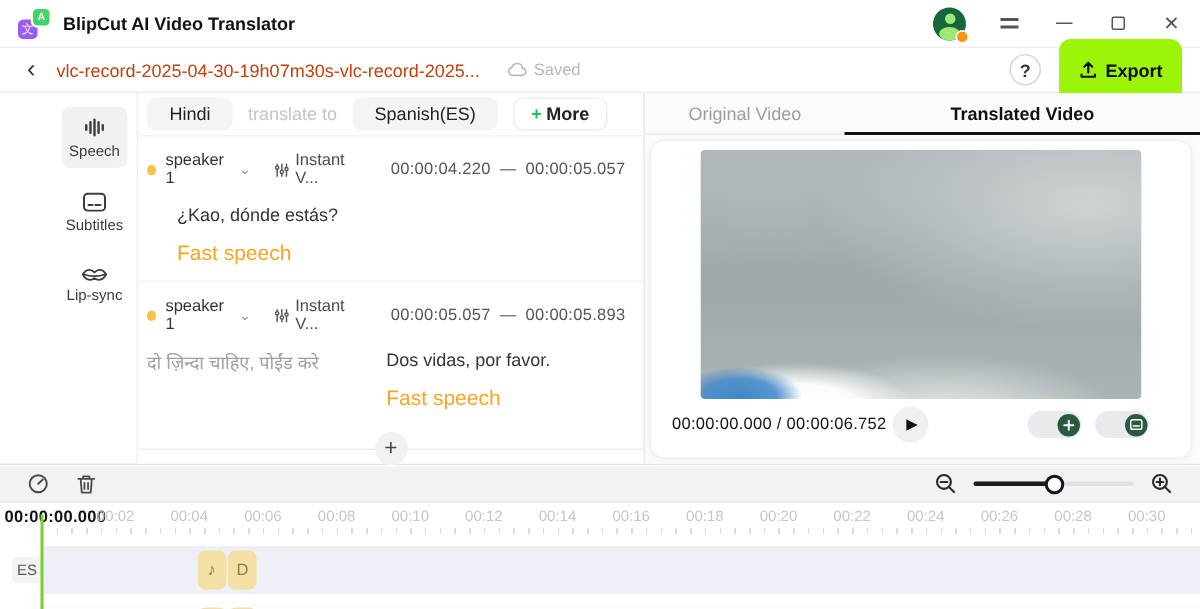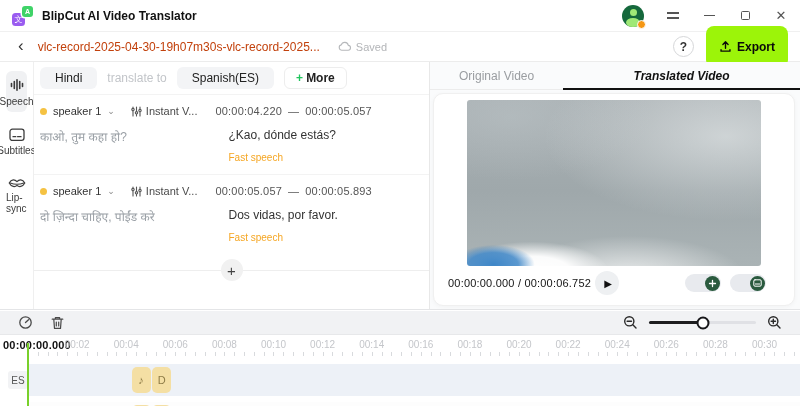--- a/index.html
+++ b/index.html
@@ -45,21 +45,21 @@
               align-items:center; justify-content:center; font-size:12px; font-weight:600; color:#333; background:#fff; }
   .export-btn { height:42px; border-radius:8px; background:var(--export-green); border:none;
                 display:flex; align-items:center; gap:5px; padding:0 13px; font-size:12px;
                 font-weight:700; color:#0a0a0a; font-family:inherit; }
 
   
   .content { position:absolute; top:62px; left:0; width:800px; height:248px; display:flex;
              border-bottom:1px solid #e4e5e7; }
 
   
-  .sidebar { width:34px; border-right:1px solid #efefef; padding-top:9px; }
+  .sidebar { width:57px; border-right:1px solid #efefef; padding-top:9px;margin-left:35px; }
   .side-item { margin:0 6px 10px; padding:6px 0 5px; border-radius:6px; display:flex;
                flex-direction:column; align-items:center; gap:3px; font-size:10px; color:#3c3c3c; }
   .side-item.active { background:#f0f1f3; }
   .side-item svg { display:block; }
 
   
   .subs { flex:1; border-right:1px solid #e8e8e8; background:#fff; display:flex; flex-direction:column; }
   .lang-bar { height:33px; display:flex; align-items:center; gap:10px; padding-left:6px;
               border-bottom:1px solid #f3f3f3; }
   .pill { height:22px; border-radius:6px; background:#f3f4f6; display:flex; align-items:center;
@@ -73,33 +73,33 @@
   .seg-head { display:flex; align-items:center; gap:6px; font-size:11px; color:#444; }
   .dot { width:7px; height:7px; border-radius:50%; background:var(--dot-yellow); }
   .spk-name { color:#333; }
   .chev { color:#8a8a8a; font-size:9px; margin-right:10px; }
   .voice { display:flex; align-items:center; gap:4px; margin-right:12px; color:#4a4a4a; }
   .times { color:#555; display:flex; gap:6px; letter-spacing:.2px; font-size:11px; }
   .seg-body { display:flex; margin-top:11px; }
   .src-text { flex:1; color:#9aa0a6; font-size:12px; padding-right:8px; }
   .tgt-col { width:50%;margin-left:20px; }
   .tgt-text { color:#333; font-size:12px; }
-  .tag { color:var(--warning-orange); font-size:10px; margin-top:10px; }
+  .tag { color:var(--warning-orange); font-size:14px; margin-top:10px; }
   .add-divider { position:relative; height:24px; margin-top:4px; }
   .add-divider .line { position:absolute; left:0; right:0; top:50%; height:1px; background:#eeeeee; }
   .add-btn { position:absolute; left:50%; top:50%; transform:translate(-50%,-50%); width:22px; height:22px;
              border-radius:50%; background:#f1f1f1; border:none; color:#444; font-size:15px; line-height:1;
              display:flex; align-items:center; justify-content:center; font-family:inherit; }
 
   
   .vid-panel { width:370px; background:#fafbfc; position:relative; }
   .vid-tabs { height:28px; display:flex; border-bottom:1px solid #ececec; }
   .vid-tab { display:flex; align-items:center; justify-content:center; font-size:12px; color:#9a9da1; position:relative; }
   .vid-tab.t0 { width:36%; }
-  .vid-tab.t1 { width:64%; color:#111; font-weight:700;font-style:italic; }
+  .vid-tab.t1 { width:64%; color:#111; font-weight:700; }
   .vid-tab.t1::after { content:""; position:absolute; left:0; right:0; bottom:-1px; height:2px; background:#111; }
   .player-card { position:absolute; left:3px; right:5px; top:31px; bottom:3px; background:#fff;
                  border:1px solid #f0f0f0; border-radius:10px; box-shadow:0 1px 5px rgba(0,0,0,.04); }
   .video { margin:6px auto 0; width:294px; height:166px; border-radius:3px;
     background:
       radial-gradient(55px 26px at 9% 99%, #3e86c7 0%, rgba(62,134,199,.85) 45%, rgba(62,134,199,0) 75%),
       radial-gradient(110px 42px at 22% 103%, #ffffff 0%, rgba(255,255,255,.95) 35%, rgba(255,255,255,0) 70%),
       radial-gradient(190px 70px at 55% 108%, rgba(255,255,255,.8) 0%, rgba(255,255,255,0) 62%),
       radial-gradient(260px 120px at 88% 22%, rgba(228,232,233,.65) 0%, rgba(228,232,233,0) 70%),
       radial-gradient(200px 90px at 15% 10%, rgba(185,193,196,.6) 0%, rgba(185,193,196,0) 70%),
@@ -245,21 +245,20 @@
             </svg>
             <span>Instant V...</span>
           </span>
           <span class="times">
             <span>00:00:04.220</span>
             <span>—</span>
             <span>00:00:05.057</span>
           </span>
         </div>
         <div class="seg-body">
-          <div class="src-text">काओ, तुम कहा हो?</div>
           <div class="tgt-col">
             <div class="tgt-text">¿Kao, dónde estás?</div>
             <div class="tag">Fast speech</div>
           </div>
         </div>
       </div>
 
       <div class="seg-row">
         <div class="seg-head">
           <span class="dot"></span>

